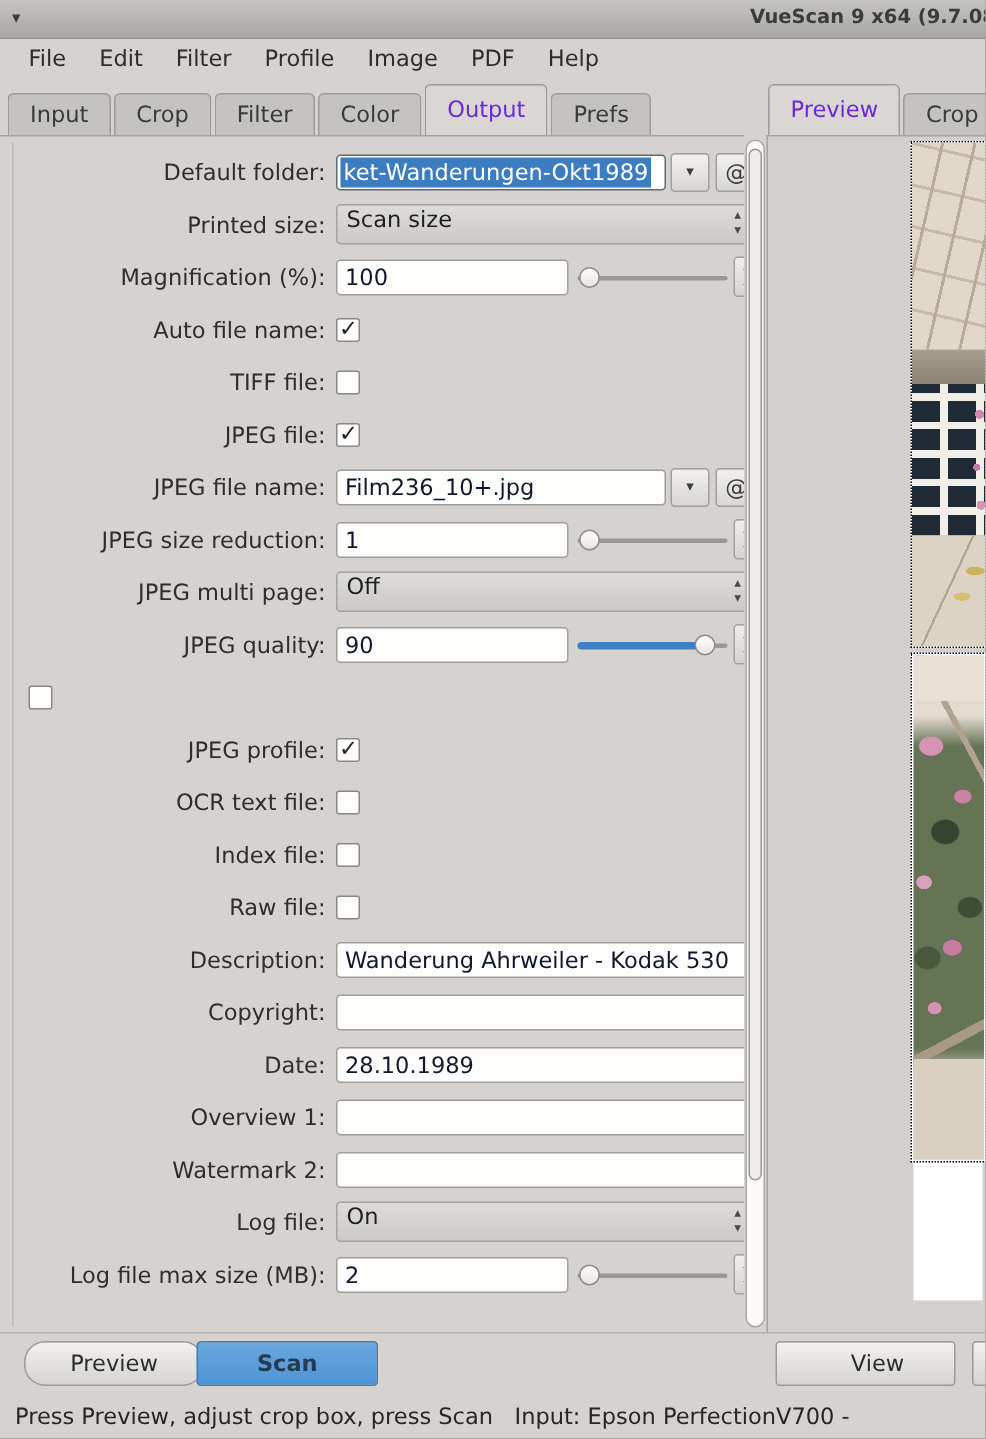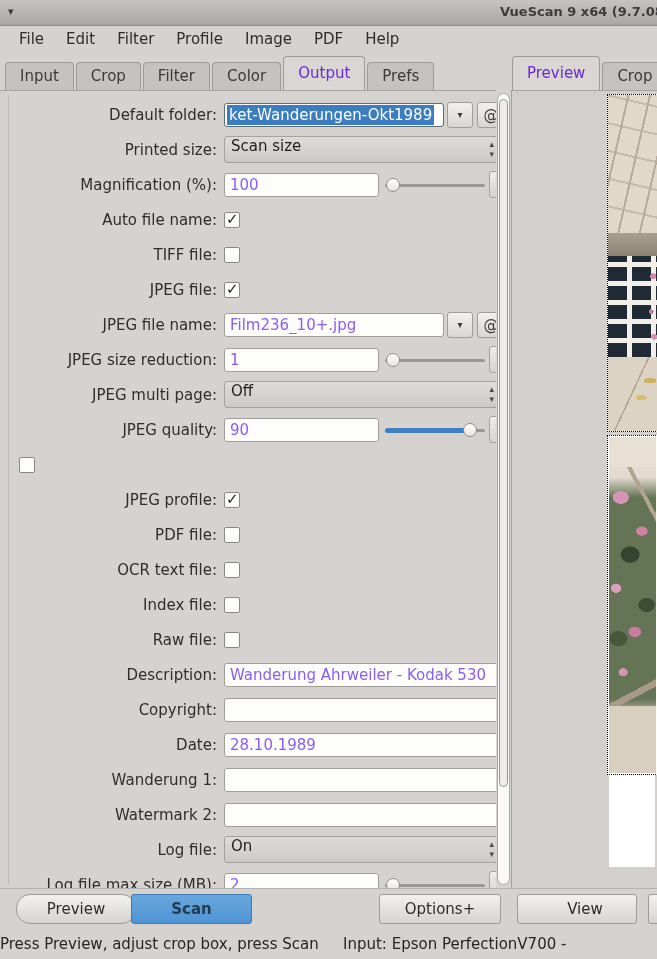--- a/index.html
+++ b/index.html
@@ -28,21 +28,21 @@
   .tab.active{height:33px;line-height:33px;background:#d9d6d3;position:relative;z-index:3;color:#6d28d9;}
   
   .content{position:absolute;left:0;top:90px;width:657px;height:798px;}
   .form-panel{position:absolute;left:0;top:0;width:496px;height:798px;overflow:hidden;
     border-top:1px solid #a5a3a0;background:#d5d2cf;padding-top:6px;box-sizing:border-box;}
   .form-frame-l{position:absolute;left:8px;top:4px;bottom:4px;width:1px;background:#bdbbb8;}
   .form-row{display:flex;align-items:center;height:35px;padding-left:12px;}
   .f-label{width:205px;text-align:right;padding-right:0;color:#2e2e2e;white-space:nowrap;flex:none;}
   .f-ctl{display:flex;align-items:center;margin-left:7px;flex:none;}
   .ti{height:24px;box-sizing:border-box;border:1px solid #a09e9b;border-radius:3px;background:#fdfdfc;
-     font-family:inherit;font-size:15px;color:#8b5cf6;padding:0 5px;outline:none;}
+     font-family:inherit;font-size:15px;color:#0f172a;padding:0 5px;outline:none;}
   .ti.full{width:278px;}
   .ti.med{width:220px;}
   .ti.num{width:155px;}
   .txtfield{height:24px;box-sizing:border-box;border:1px solid #5b6b7a;border-radius:3px;background:#fdfdfc;
      width:220px;display:flex;align-items:center;padding:0 2px;overflow:hidden;white-space:nowrap;}
   .sel-text{background:#3b7dc0;color:#fff;padding:1px 2px;font-size:15px;white-space:nowrap;}
   .sq-btn{height:26px;box-sizing:border-box;border:1px solid #a09e9b;border-radius:3px;
      background:linear-gradient(#f3f1ef,#d8d6d3);display:flex;align-items:center;justify-content:center;
      color:#3d3d3d;cursor:default;}
   .drop-btn{width:26px;margin-left:3px;font-size:10px;}
@@ -106,21 +106,21 @@
       linear-gradient(#e3dbd0 0 12%,#657455 18% 78%,#d8cfc0 84%);}
   .preview-rest{width:46px;height:92px;background:#fff;margin-top:0;margin-left:2px;}
   
   .buttonbar{position:absolute;left:0;top:888px;width:657px;height:40px;border-top:1px solid #b5b3b0;}
   .btn{position:absolute;top:5px;height:30px;box-sizing:border-box;border:1px solid #9d9b98;border-radius:3px;
      background:linear-gradient(#f3f1ef,#d6d4d1);color:#2d2d2d;font-size:15px;
      display:flex;align-items:center;justify-content:center;cursor:default;}
   .btn.primary{background:linear-gradient(#6aa7dd,#4f94d6);border-color:#3c7ab8;color:#243c52;}
   
   .statusbar{position:absolute;left:0;top:928px;width:657px;height:31px;display:flex;align-items:center;}
-  .status-left{margin-left:0;color:#262626;white-space:nowrap;}
+  .status-left{margin-left:10px;color:#262626;white-space:nowrap;}
   .status-right{position:absolute;left:343px;color:#262626;white-space:nowrap;}
 </style>
 </head>
 <body>
 
 <div class="window">
 
   <div class="titlebar">
     <span class="win-menu-ico">▾</span>
     <span class="win-title">VueScan 9 x64 (9.7.08) - Fil</span>
@@ -277,26 +277,20 @@
         </div>
         <div class="form-row">
           <span class="f-label">JPEG profile:</span>
           <div class="f-ctl">
             <div class="cb">
               <span class="mark">✓</span>
             </div>
           </div>
         </div>
         <div class="form-row">
-          <span class="f-label">PDF file:</span>
-          <div class="f-ctl">
-            <div class="cb"></div>
-          </div>
-        </div>
-        <div class="form-row">
           <span class="f-label">OCR text file:</span>
           <div class="f-ctl">
             <div class="cb"></div>
           </div>
         </div>
         <div class="form-row">
           <span class="f-label">Index file:</span>
           <div class="f-ctl">
             <div class="cb"></div>
           </div>
@@ -319,21 +313,21 @@
             <input class="ti full" value="" style="">
           </div>
         </div>
         <div class="form-row">
           <span class="f-label">Date:</span>
           <div class="f-ctl">
             <input class="ti full" value="28.10.1989" style="">
           </div>
         </div>
         <div class="form-row">
-          <span class="f-label">Wanderung 1:</span>
+          <span class="f-label">Overview 1:</span>
           <div class="f-ctl">
             <input class="ti full" value="" style="">
           </div>
         </div>
         <div class="form-row">
           <span class="f-label">Watermark 2:</span>
           <div class="f-ctl">
             <input class="ti full" value="" style="">
           </div>
         </div>
@@ -381,21 +375,20 @@
           <div class="f2ph"></div>
         </div>
         <div class="preview-rest"></div>
       </div>
     </div>
   </div>
 
   <div class="buttonbar">
     <div class="btn" style="left:16px;width:120px;border-radius:14px;">Preview</div>
     <div class="btn primary" style="left:131px;width:121px;font-weight:bold;">Scan</div>
-    <div class="btn" style="left:379px;width:122px;">Options+</div>
     <div class="btn" style="left:517px;width:120px;padding-left:16px;">View</div>
     <div class="btn" style="left:648px;width:30px;"></div>
   </div>
 
   <div class="statusbar">
     <span class="status-left">Press Preview, adjust crop box, press Scan</span>
     <span class="status-right">Input: Epson PerfectionV700 -</span>
   </div>
 
 </div>

